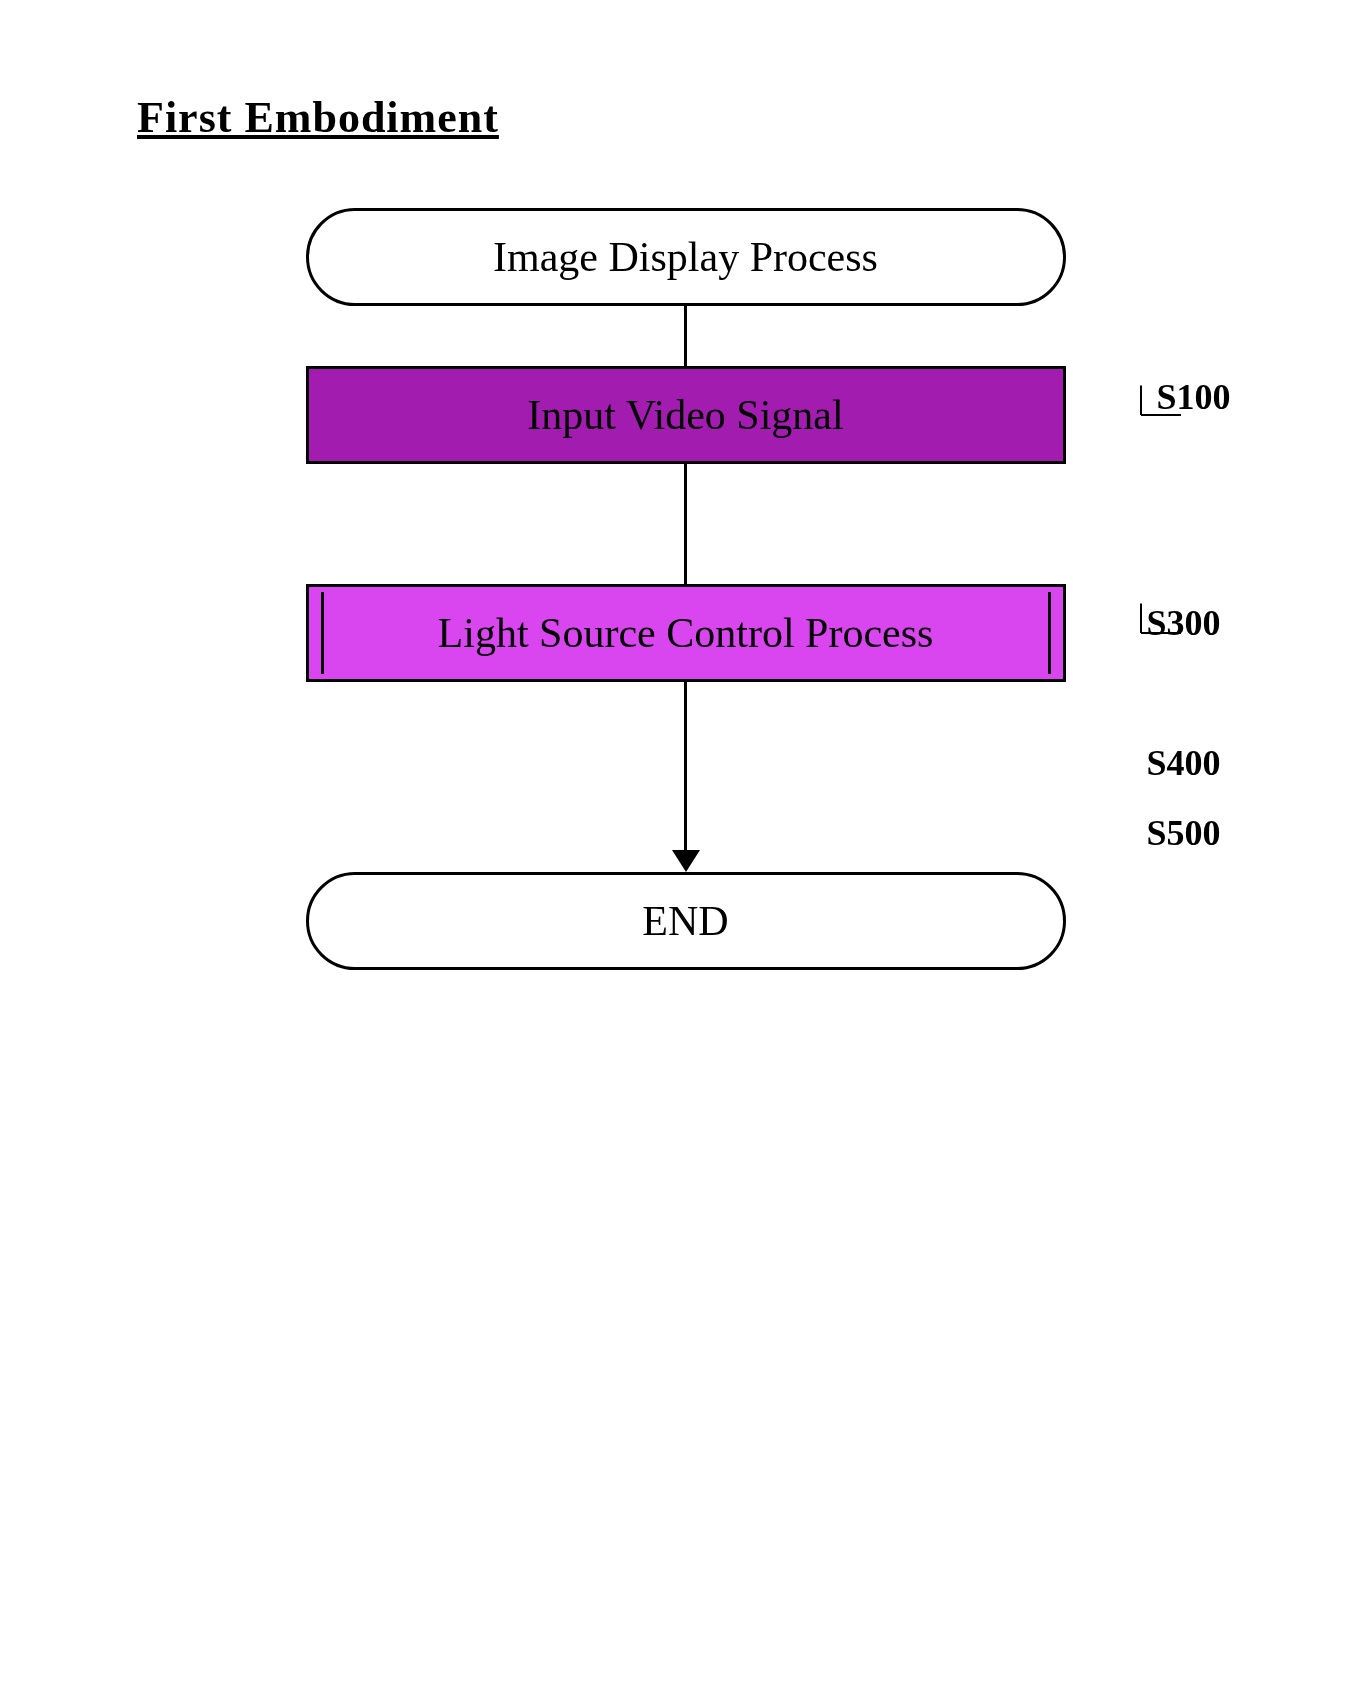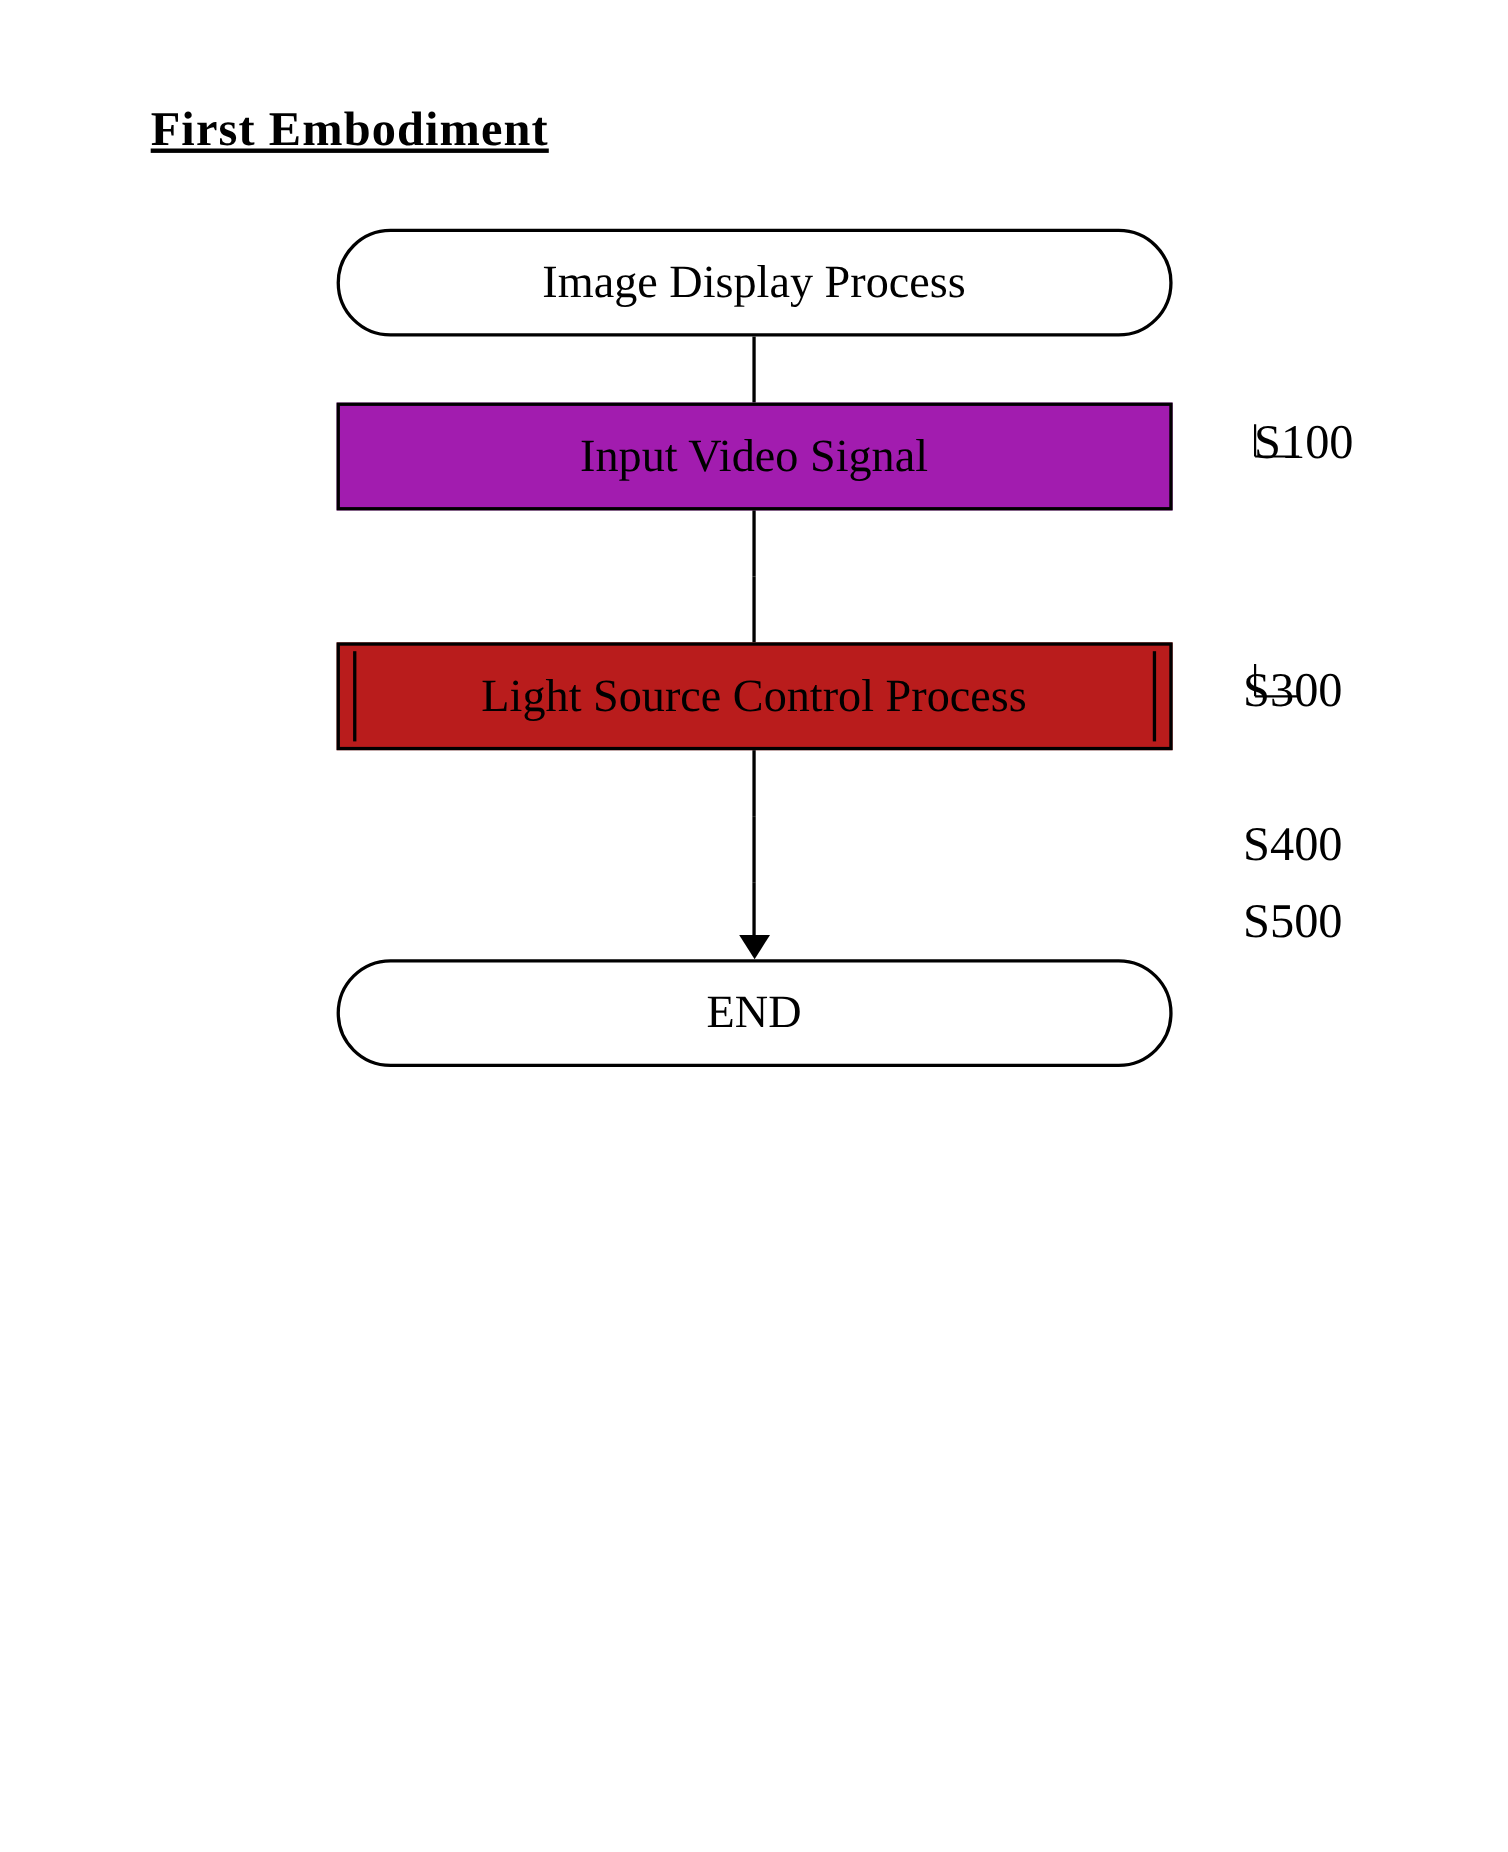--- a/index.html
+++ b/index.html
@@ -73,21 +73,21 @@
     }
 
     
     .node-double {
       width: 760px;
       border: 3px solid #000;
       display: flex;
       align-items: center;
       justify-content: center;
       padding: 22px 40px;
-      background: #b91c1c;
+      background: #d946ef;
       position: relative;
     }
 
     .node-double::before {
       content: '';
       position: absolute;
       top: 5px;
       bottom: 5px;
       left: 12px;
       width: 3px;
@@ -151,22 +151,22 @@
       width: 100%;
       display: flex;
       justify-content: center;
     }
 
     .step-label {
       position: absolute;
       right: 0px;
       top: 50%;
       transform: translateY(-50%);
-      font-size: 44px;
-      font-weight: normal;
+      font-size: 36px;
+      font-weight: bold;
       color: #000;
       white-space: nowrap;
     }
   </style>
 </head>
 <body>
 
 <div class="page">
   <div class="title">First Embodiment</div>
 

